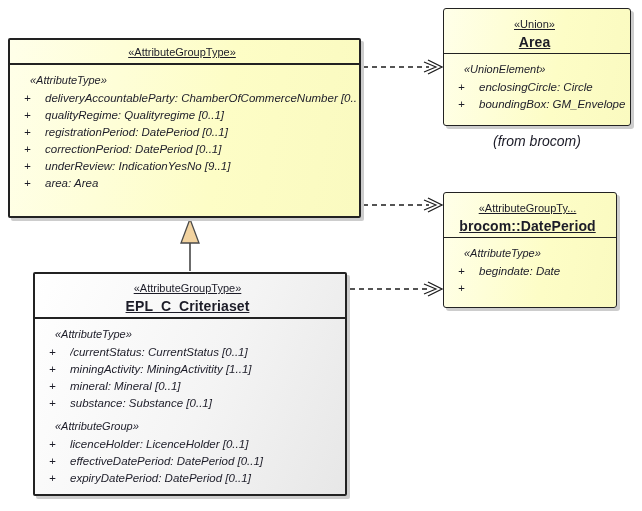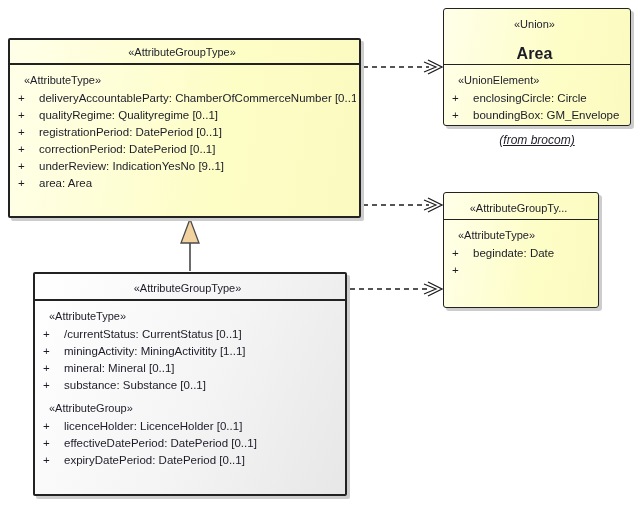--- a/index.html
+++ b/index.html
@@ -13,32 +13,32 @@
     position:absolute; box-sizing:border-box;
     background:linear-gradient(100deg, #ffffe9 0%, #fdfdc6 60%, #fafac0 100%);
     border:1px solid #222222; border-radius:3px;
     box-shadow:3px 3px 0 #cdcdcd;
     font-size:11.5px; line-height:17px; white-space:nowrap;
   }
   .uml-box.thick { border-width:2px; border-radius:2px; }
   .uml-box.gray {
     background:linear-gradient(115deg, #ffffff 0%, #f4f4f4 55%, #e7e7e7 100%);
   }
-  .uml-header { text-align:center; padding:4px 7px 2px 2px; border-bottom:1px solid #222222; }
+  .uml-header { text-align:center; padding:4px 7px 2px 2px; border-bottom:1px solid #222222;text-decoration:underline; }
   .thick > .uml-header { border-bottom-width:2px; }
   .stereotype { font-size:11px; display:block; }
-  .box-name { font-weight:bold; font-size:16px; display:block; margin-top:12px; letter-spacing:0.1px; }
-  .uml-body { padding:5px 3px 3px 5px; }
+  .box-name { font-weight:bold; font-size:14px; display:block; margin-top:1px; letter-spacing:0.1px; }
+  .uml-body { padding:5px 3px 3px 11px;font-style:italic; }
   .section-label { padding-left:9px; margin:2px 0 1px 0; font-size:11px; }
   .attr-row { display:flex; }
   .attr-plus { flex:none; width:21px; padding-left:3px; }
   .attr-text { flex:1; overflow:hidden; }
   .sect-gap { margin-top:6px; }
   .from-caption {
-    position:absolute; font-size:12px; font-style:italic; text-align:center;text-decoration:underline;
+    position:absolute; font-size:14px; font-style:italic; text-align:center;
   }
 </style>
 </head>
 <body>
 
 <div id="canvas">
 
   <svg class="connectors" viewBox="0 0 642 511">
 
     <g>
@@ -110,39 +110,41 @@
         <span class="attr-text">enclosingCircle: Circle</span>
       </div>
       <div class="attr-row">
         <span class="attr-plus">+</span>
         <span class="attr-text">boundingBox: GM_Envelope</span>
       </div>
     </div>
   </div>
   <div class="from-caption" style="left:443px; top:133px; width:188px;">(from brocom)</div>
 
-  <div class="uml-box" style="left:443px; top:192px; width:156px; height:116px;">
+  <div class="uml-box" style="left:443px; top:192px; width:174px; height:116px;">
     <div class="uml-header" style="padding-top:7px;">
       <span class="stereotype">«AttributeGroupTy...</span>
+      <span class="box-name">brocom::DatePeriod</span>
     </div>
     <div class="uml-body">
       <div class="section-label">«AttributeType»</div>
       <div class="attr-row">
         <span class="attr-plus">+</span>
         <span class="attr-text">begindate: Date</span>
       </div>
       <div class="attr-row">
         <span class="attr-plus">+</span>
       </div>
     </div>
   </div>
 
   <div class="uml-box thick gray" style="left:33px; top:272px; width:314px; height:224px;">
     <div class="uml-header" style="padding-top:6px;">
       <span class="stereotype">«AttributeGroupType»</span>
+      <span class="box-name">EPL_C_Criteriaset</span>
     </div>
     <div class="uml-body">
       <div class="section-label">«AttributeType»</div>
       <div class="attr-row">
         <span class="attr-plus">+</span>
         <span class="attr-text">/currentStatus: CurrentStatus [0..1]</span>
       </div>
       <div class="attr-row">
         <span class="attr-plus">+</span>
         <span class="attr-text">miningActivity: MiningActivitity [1..1]</span>

